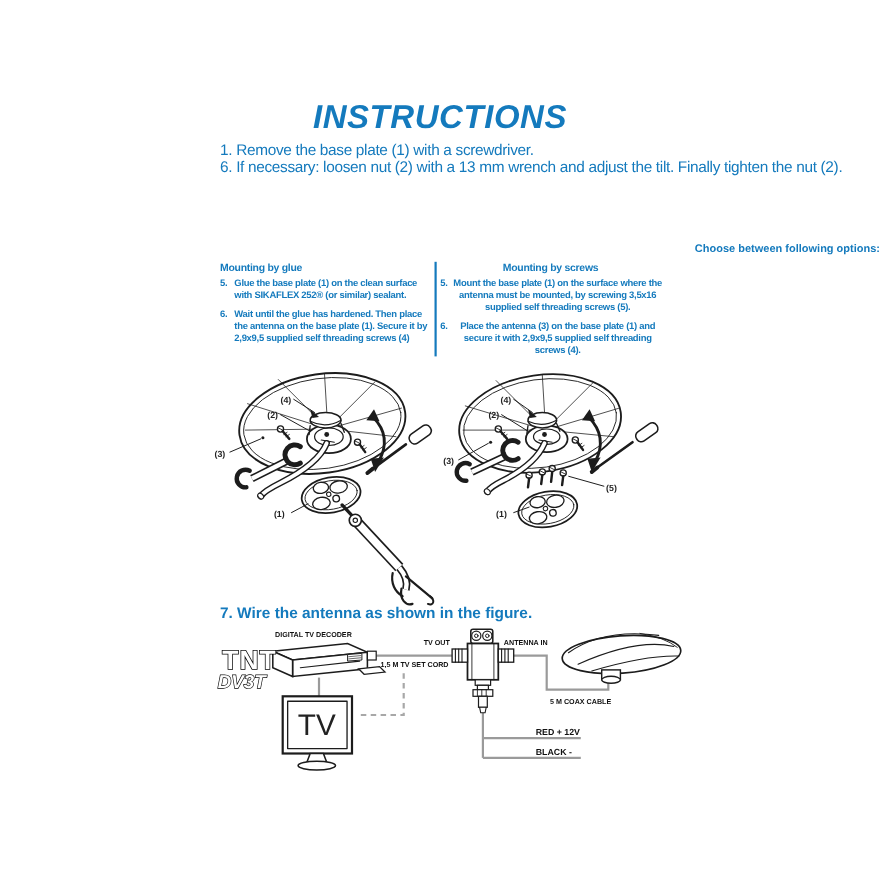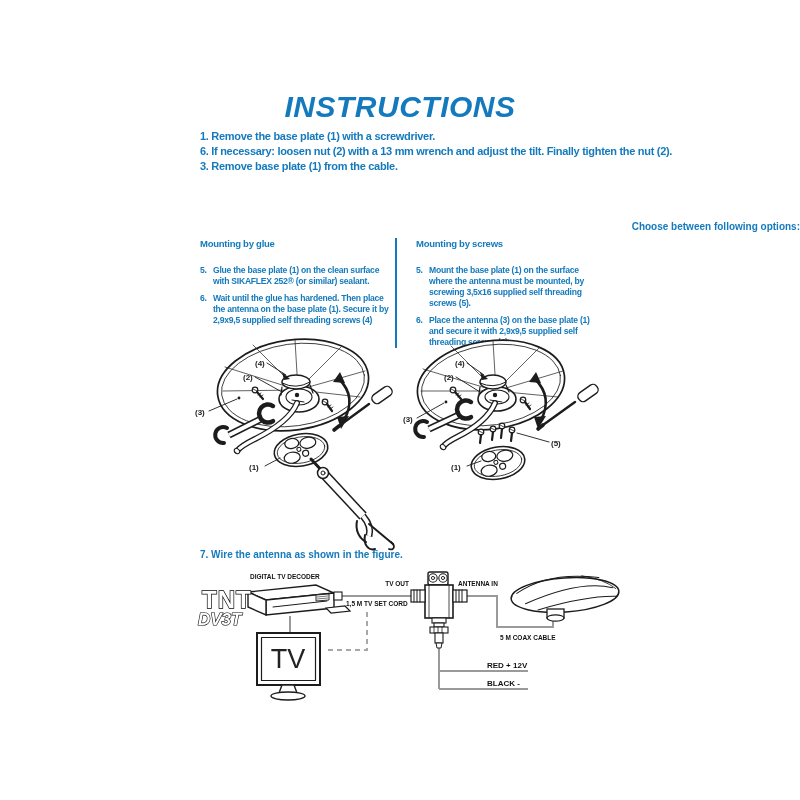--- a/index.html
+++ b/index.html
@@ -1,34 +1,34 @@
 <!DOCTYPE html>
 <html><head>
 <meta charset="utf-8">
 <style>
   html,body{margin:0;padding:0;background:#fff;}
   .sheet{position:relative;width:800px;height:800px;background:#fff;overflow:hidden;
          font-family:"Liberation Sans",sans-serif;color:#147abd;}
   .title{position:absolute;left:0;width:800px;top:90px;text-align:center;
          font-size:30px;font-style:italic;font-weight:bold;color:#147abd;letter-spacing:0.5px;}
-  .steps{position:absolute;left:200px;top:129px;font-size:11px;letter-spacing:-0.3px;
-         line-height:15px;font-weight:bold;white-space:nowrap;}
+  .steps{position:absolute;left:200px;top:129px;font-size:14px;letter-spacing:-0.3px;
+         line-height:15px;font-weight:normal;white-space:nowrap;}
   .options-header{position:absolute;left:0;width:800px;top:221px;text-align:right;
          font-size:10px;font-weight:bold;}
   .columns{position:absolute;left:200px;top:238px;width:404px;display:flex;}
   .col{font-size:8.6px;line-height:11px;font-weight:bold;letter-spacing:-0.25px;}
   .col-left{width:192px;}
-  .col-right{flex:1;padding-left:19px;}
+  .col-right{flex:1;padding-left:0;text-align:center;}
   .divider{width:2px;background:#147abd;margin-left:3px;flex:none;}
-  .col-heading{font-size:9.5px;margin-bottom:16px;}
+  .col-heading{font-size:9.5px;margin-bottom:3px;}
   .substep{display:flex;margin-top:1px;}
   .substep + .substep{margin-top:6px;}
   .substep .n{width:13px;flex:none;}
   .substep .t{flex:1;}
-  .step7{position:absolute;left:200px;top:549px;font-size:10px;font-weight:bold;}
+  .step7{position:absolute;left:200px;top:549px;font-size:14px;font-weight:bold;}
   .fig{position:absolute;}
   svg{overflow:visible;}
   .ln{stroke:#1c1c1c;fill:none;stroke-linecap:round;stroke-linejoin:round;}
   .wh{fill:#fff;stroke:#1c1c1c;}
   .flabel{font-family:"Liberation Sans",sans-serif;font-size:8px;font-weight:bold;fill:#222;}
   .wt{font-family:"Liberation Sans",sans-serif;font-size:6.5px;font-weight:bold;fill:#111;}
   .wt2{font-family:"Liberation Sans",sans-serif;font-size:8px;font-weight:bold;fill:#111;}
   .outline{font-family:"Liberation Sans",sans-serif;font-weight:bold;fill:#fff;
            stroke:#000;paint-order:stroke;}
   .tvtext{font-family:"Liberation Sans",sans-serif;font-size:27px;fill:#222;}
@@ -37,21 +37,20 @@
 </head>
 <body>
 
 <div class="sheet">
 
   <div class="title">INSTRUCTIONS</div>
 
   <div class="steps">
     <div>1. Remove the base plate (1) with a screwdriver.</div>
     <div>6. If necessary: loosen nut (2) with a 13 mm wrench and adjust the tilt. Finally tighten the nut (2).</div>
-    <div>3. Remove base plate (1) from the cable.</div>
   </div>
 
   <div class="options-header">Choose between following options:</div>
 
   <div class="columns">
     <div class="col col-left">
       <div class="col-heading">Mounting by glue</div>
       <div class="substep">
         <span class="n">5.</span>
         <span class="t">Glue the base plate (1) on the clean surface with SIKAFLEX 252® (or similar) sealant.</span>

